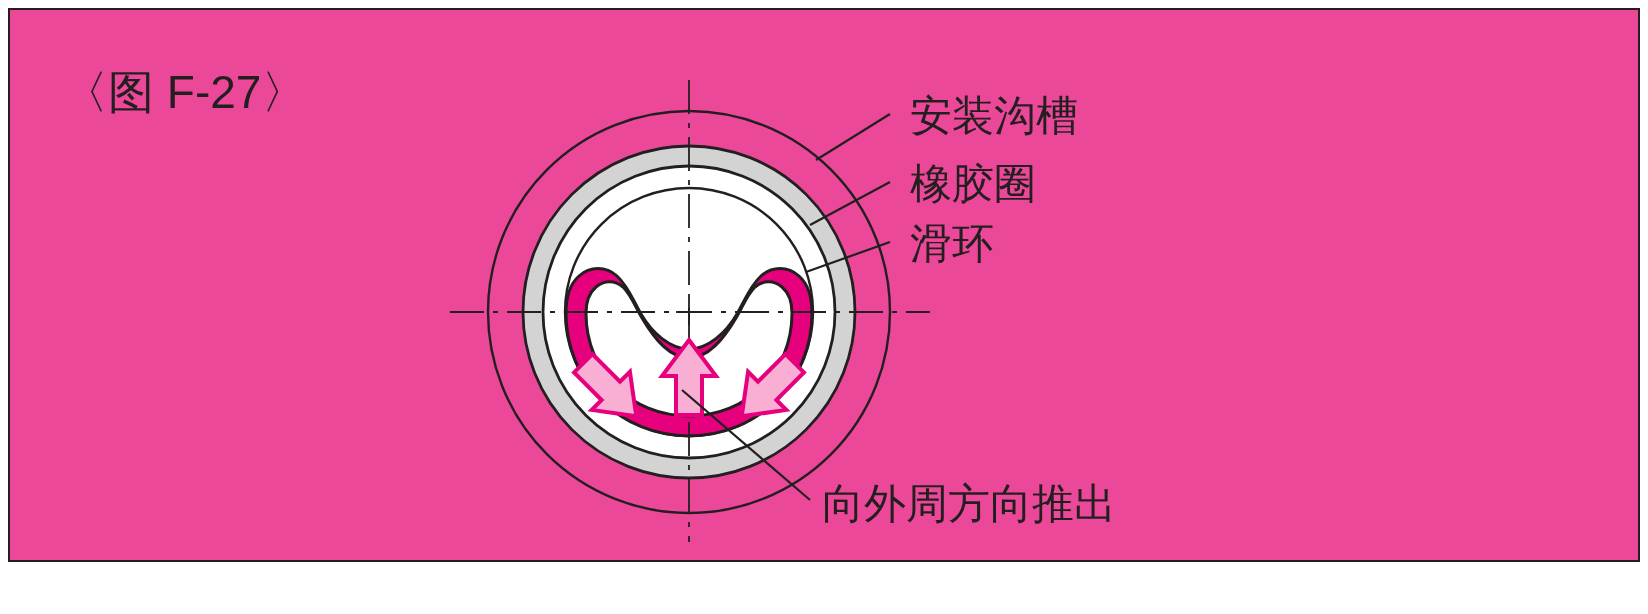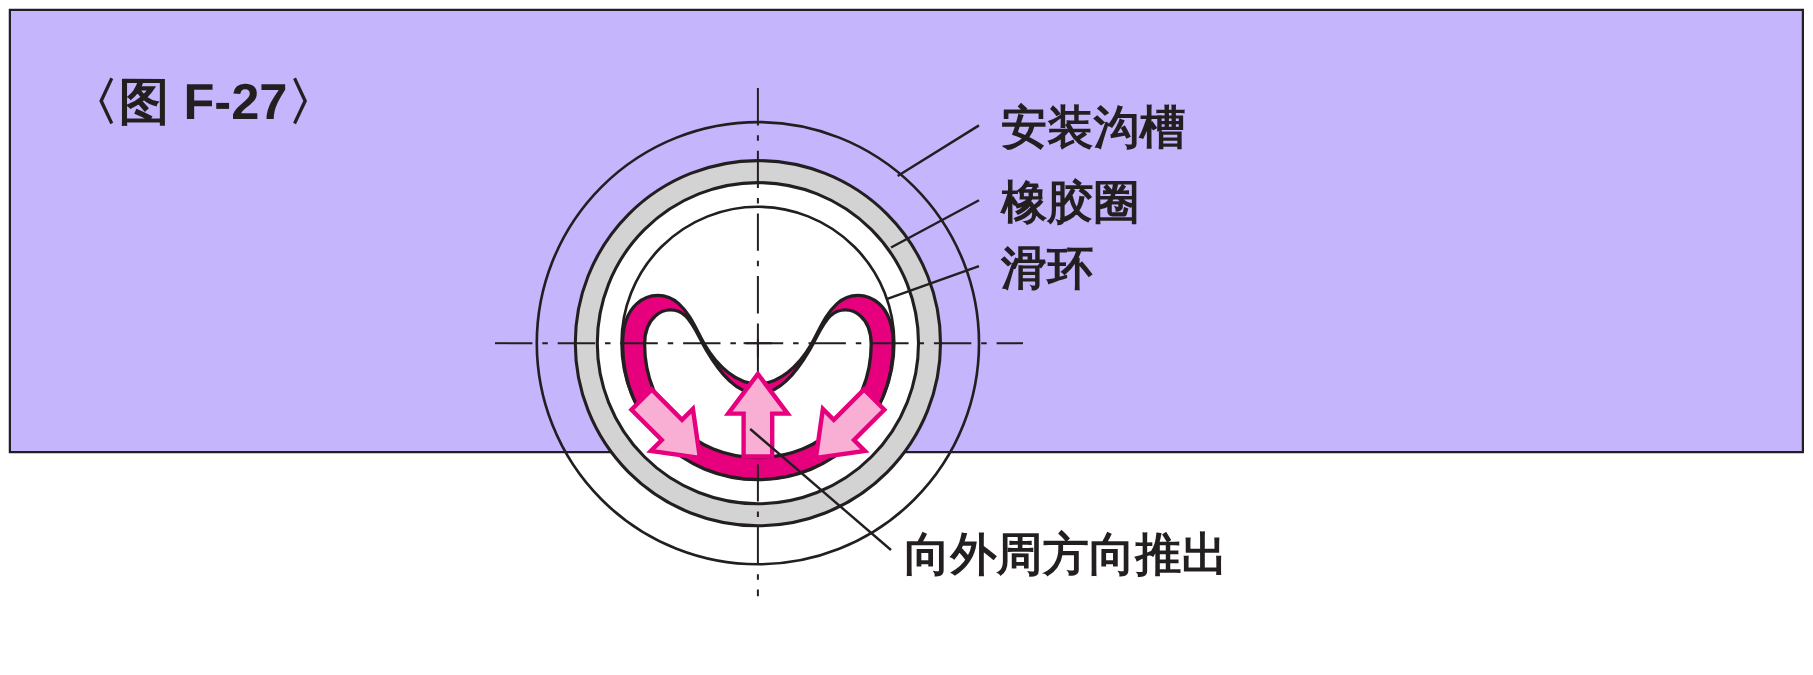--- a/index.html
+++ b/index.html
@@ -11,25 +11,24 @@
     width: 1648px;
     height: 614px;
     font-family: "Liberation Sans", "DejaVu Sans", sans-serif;
     overflow: hidden;
   }
   #figure-frame {
     position: absolute;
     left: 8px;
     top: 8px;
     width: 1632px;
-    height: 404px;
+    height: 554px;
     border: 2px solid #231f20;
-    background: #c4b5fd;
+    background: #ec4899;
     box-sizing: border-box;
-    font-weight: bold;
   }
   #figure-svg {
     display: block;
     width: 1628px;
     height: 552px;
   }
   .fig-title {
     font-size: 46px;
     fill: #231f20;
     font-family: "Liberation Sans", "DejaVu Sans", sans-serif;

